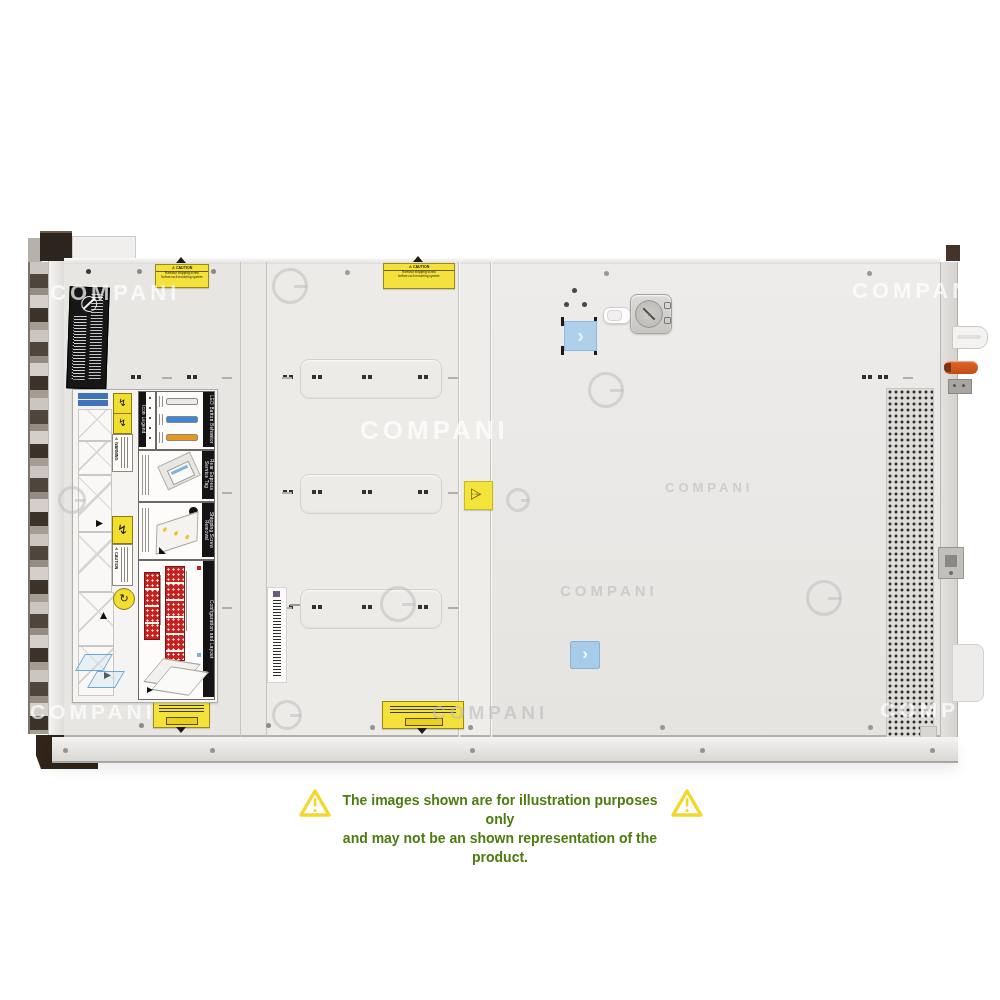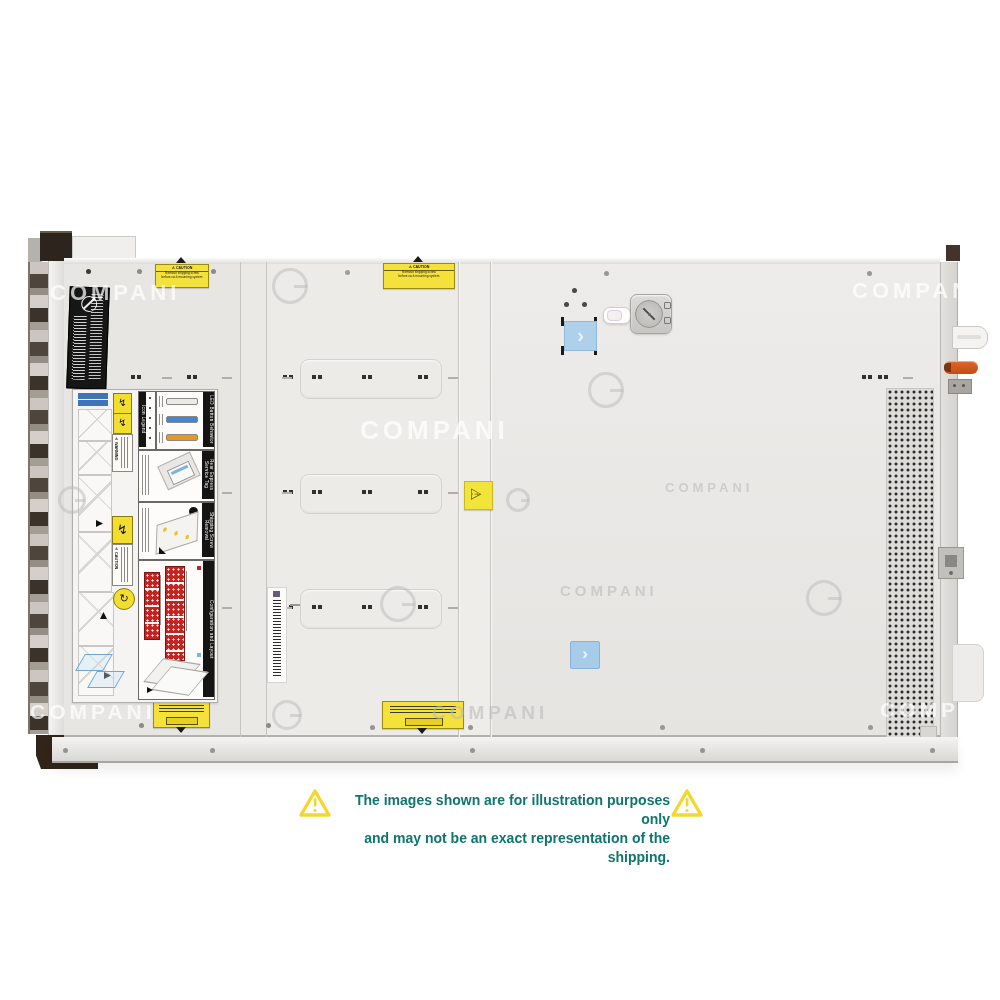--- a/index.html
+++ b/index.html
@@ -32,21 +32,21 @@
   .dashmarks{width:10px;height:2px;background:#b1afac;color:#b1afac;}
   
   .vent{background-color:#dddcd9;background-image:radial-gradient(#2c2b29 1.2px,transparent 1.8px);background-size:6px 6px;border:1px solid #c6c5c2;}
   
   .wm{font-weight:bold;letter-spacing:4px;white-space:nowrap;}
   .wm-w{color:rgba(255,255,255,.72);}
   .wm-g{color:rgba(186,186,186,.6);}
   .wm-logo{display:block;border:3px solid rgba(186,186,186,.5);border-radius:50%;}
   .wm-logo i{position:absolute;right:-2px;top:45%;width:45%;height:3px;background:rgba(186,186,186,.5);}
   
-  .disc-text{font-size:14px;font-weight:bold;color:#0f766e;line-height:19px;text-align:right;}
+  .disc-text{font-size:14px;font-weight:bold;color:#4d7c0f;line-height:19px;text-align:center;}
   .recess{border:1px solid #d2d1ce;border-radius:9px;box-shadow:inset 0 1px 2px rgba(255,255,255,.8), inset 0 -1px 2px rgba(0,0,0,.05);}
   .tk{background:#1b1a19;}
 </style>
 </head>
 <body>
 
 <div class="canvas">
 
   <div class="a" style="left:28px;top:238px;width:14px;height:26px;background:#b5b2ad;"></div>
   <div class="a" style="left:28px;top:262px;width:24px;height:472px;border-left:2px solid #7a746c;background:repeating-linear-gradient(to bottom,#cbc6bf 0 12px,#4e463d 12px 26px,#948d84 26px 33px,#d4d0c9 33px 46px,#3b332a 46px 60px,#a49d94 60px 68px);"></div>
@@ -278,21 +278,21 @@
       <i></i>
     </span>
 
   <svg class="a" style="left:298px;top:788px;" width="34" height="31" viewBox="0 0 34 31">
     <path d="M17 3 L31 27 L3 27 Z" fill="none" stroke="#f4d72e" stroke-width="3.4" stroke-linejoin="round"></path>
     <rect x="15.8" y="10" width="2.6" height="8.5" rx="1.2" fill="#f4d72e"></rect>
     <circle cx="17" cy="22.5" r="1.6" fill="#f4d72e"></circle>
   </svg>
   <div class="a disc-text" style="left:330px;top:791px;width:340px;">
     <div>The images shown are for illustration purposes only</div>
-    <div>and may not be an exact representation of the shipping.</div>
+    <div>and may not be an shown representation of the product.</div>
   </div>
   <svg class="a" style="left:670px;top:788px;" width="34" height="31" viewBox="0 0 34 31">
     <path d="M17 3 L31 27 L3 27 Z" fill="none" stroke="#f4d72e" stroke-width="3.4" stroke-linejoin="round"></path>
     <rect x="15.8" y="10" width="2.6" height="8.5" rx="1.2" fill="#f4d72e"></rect>
     <circle cx="17" cy="22.5" r="1.6" fill="#f4d72e"></circle>
   </svg>
 
 </div>
 
 </body></html>

